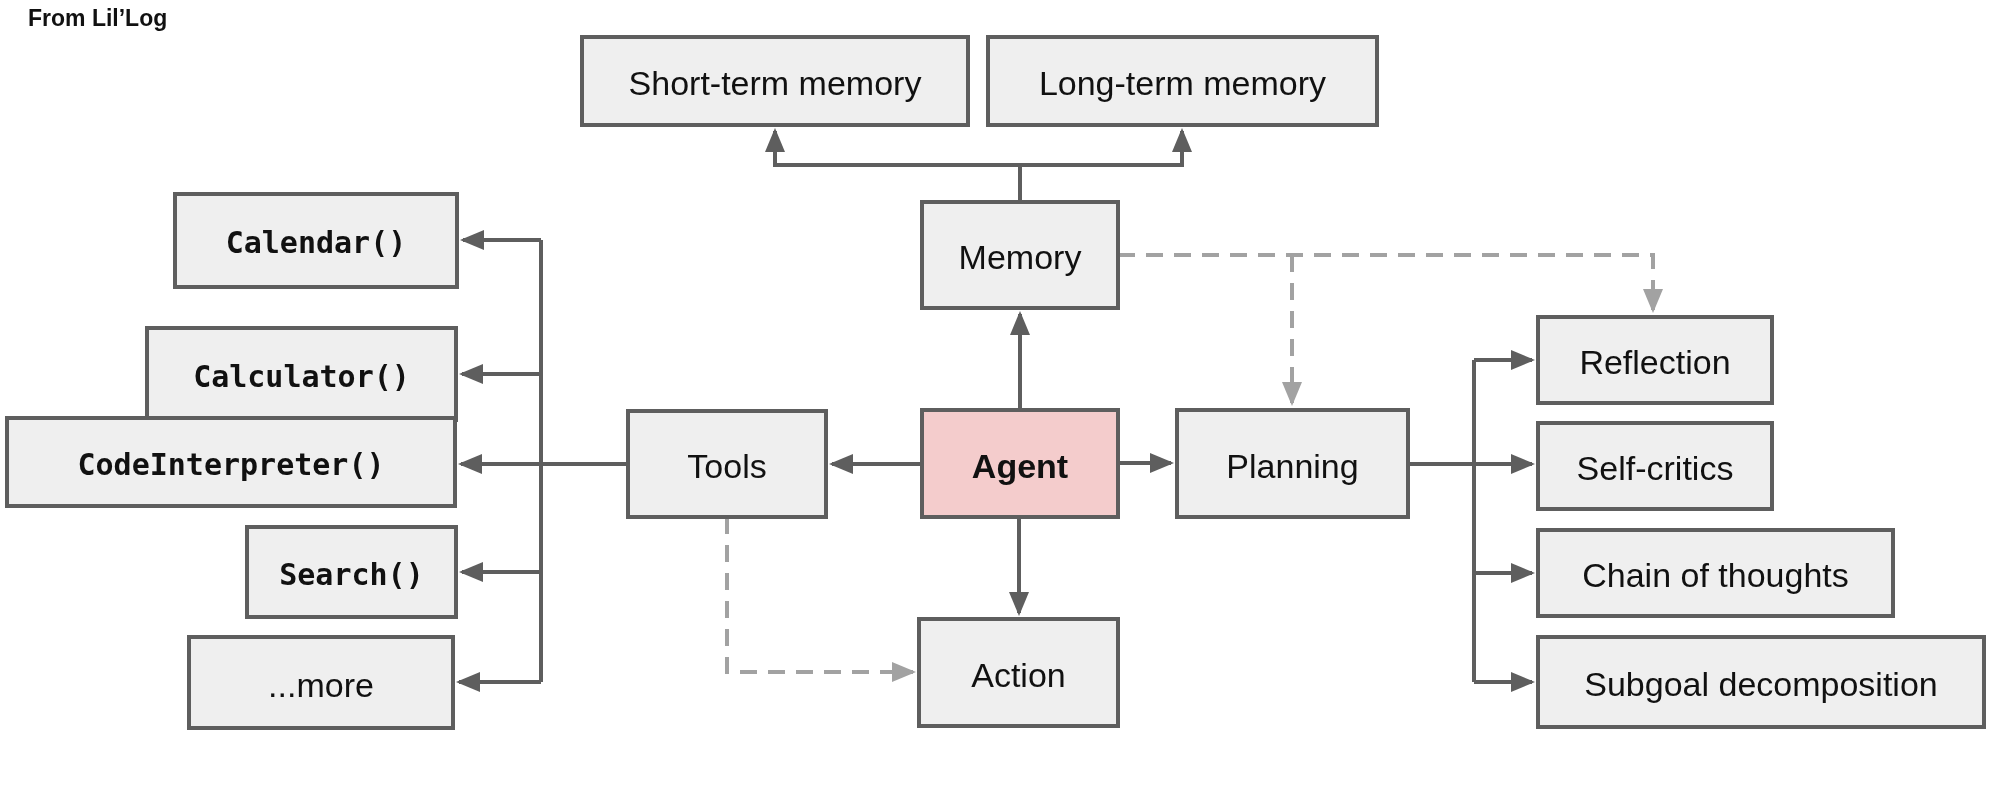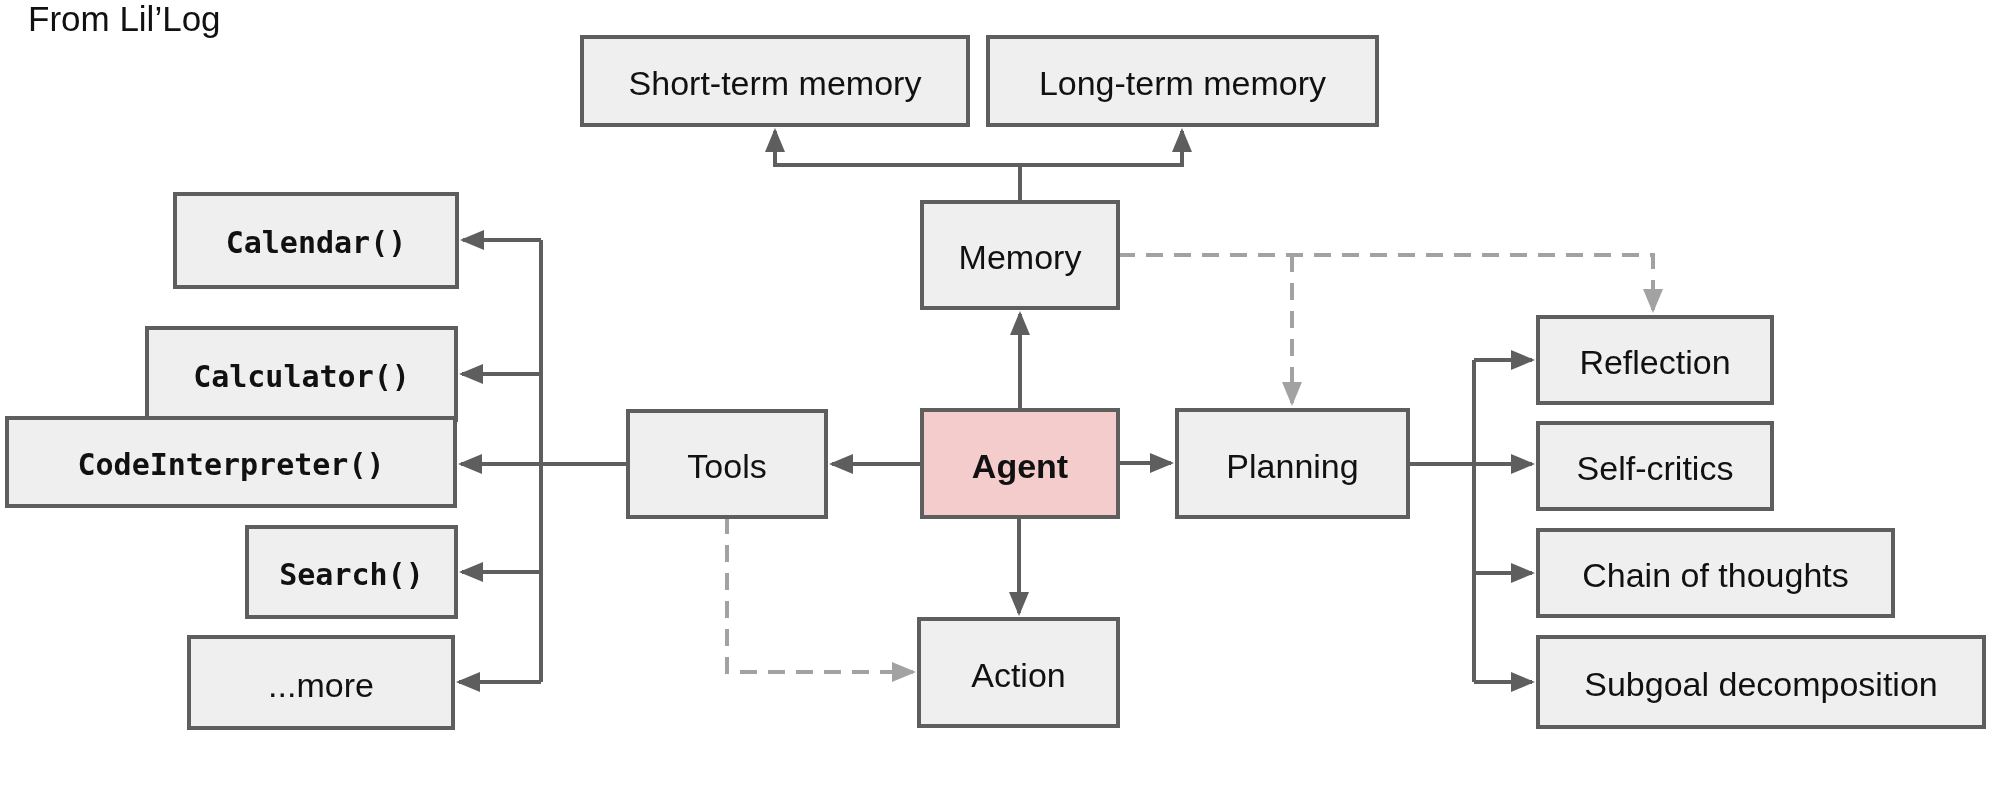--- a/index.html
+++ b/index.html
@@ -6,24 +6,25 @@
   body { font-family: "Liberation Sans", sans-serif; }
   .canvas {
     position: relative;
     width: 1999px;
     height: 793px;
     overflow: hidden;
   }
   .note {
     position: absolute;
     left: 28px;
-    top: 0;
-    font-size: 35px;
+    top: 6px;
+    font-size: 23px;
     line-height: 1.1;
     color: #000000;
+    font-weight: bold;
   }
   svg.diagram { position: absolute; left: 0; top: 0; }
   .edge { fill: none; stroke-width: 4px; }
   .edge.dashed { stroke-dasharray: 17 11; }
   .node-rect { stroke-width: 4px; }
   text.node-label {
     font-family: "Liberation Sans", sans-serif;
     font-size: 34px;
     text-anchor: middle;
     dominant-baseline: central;

